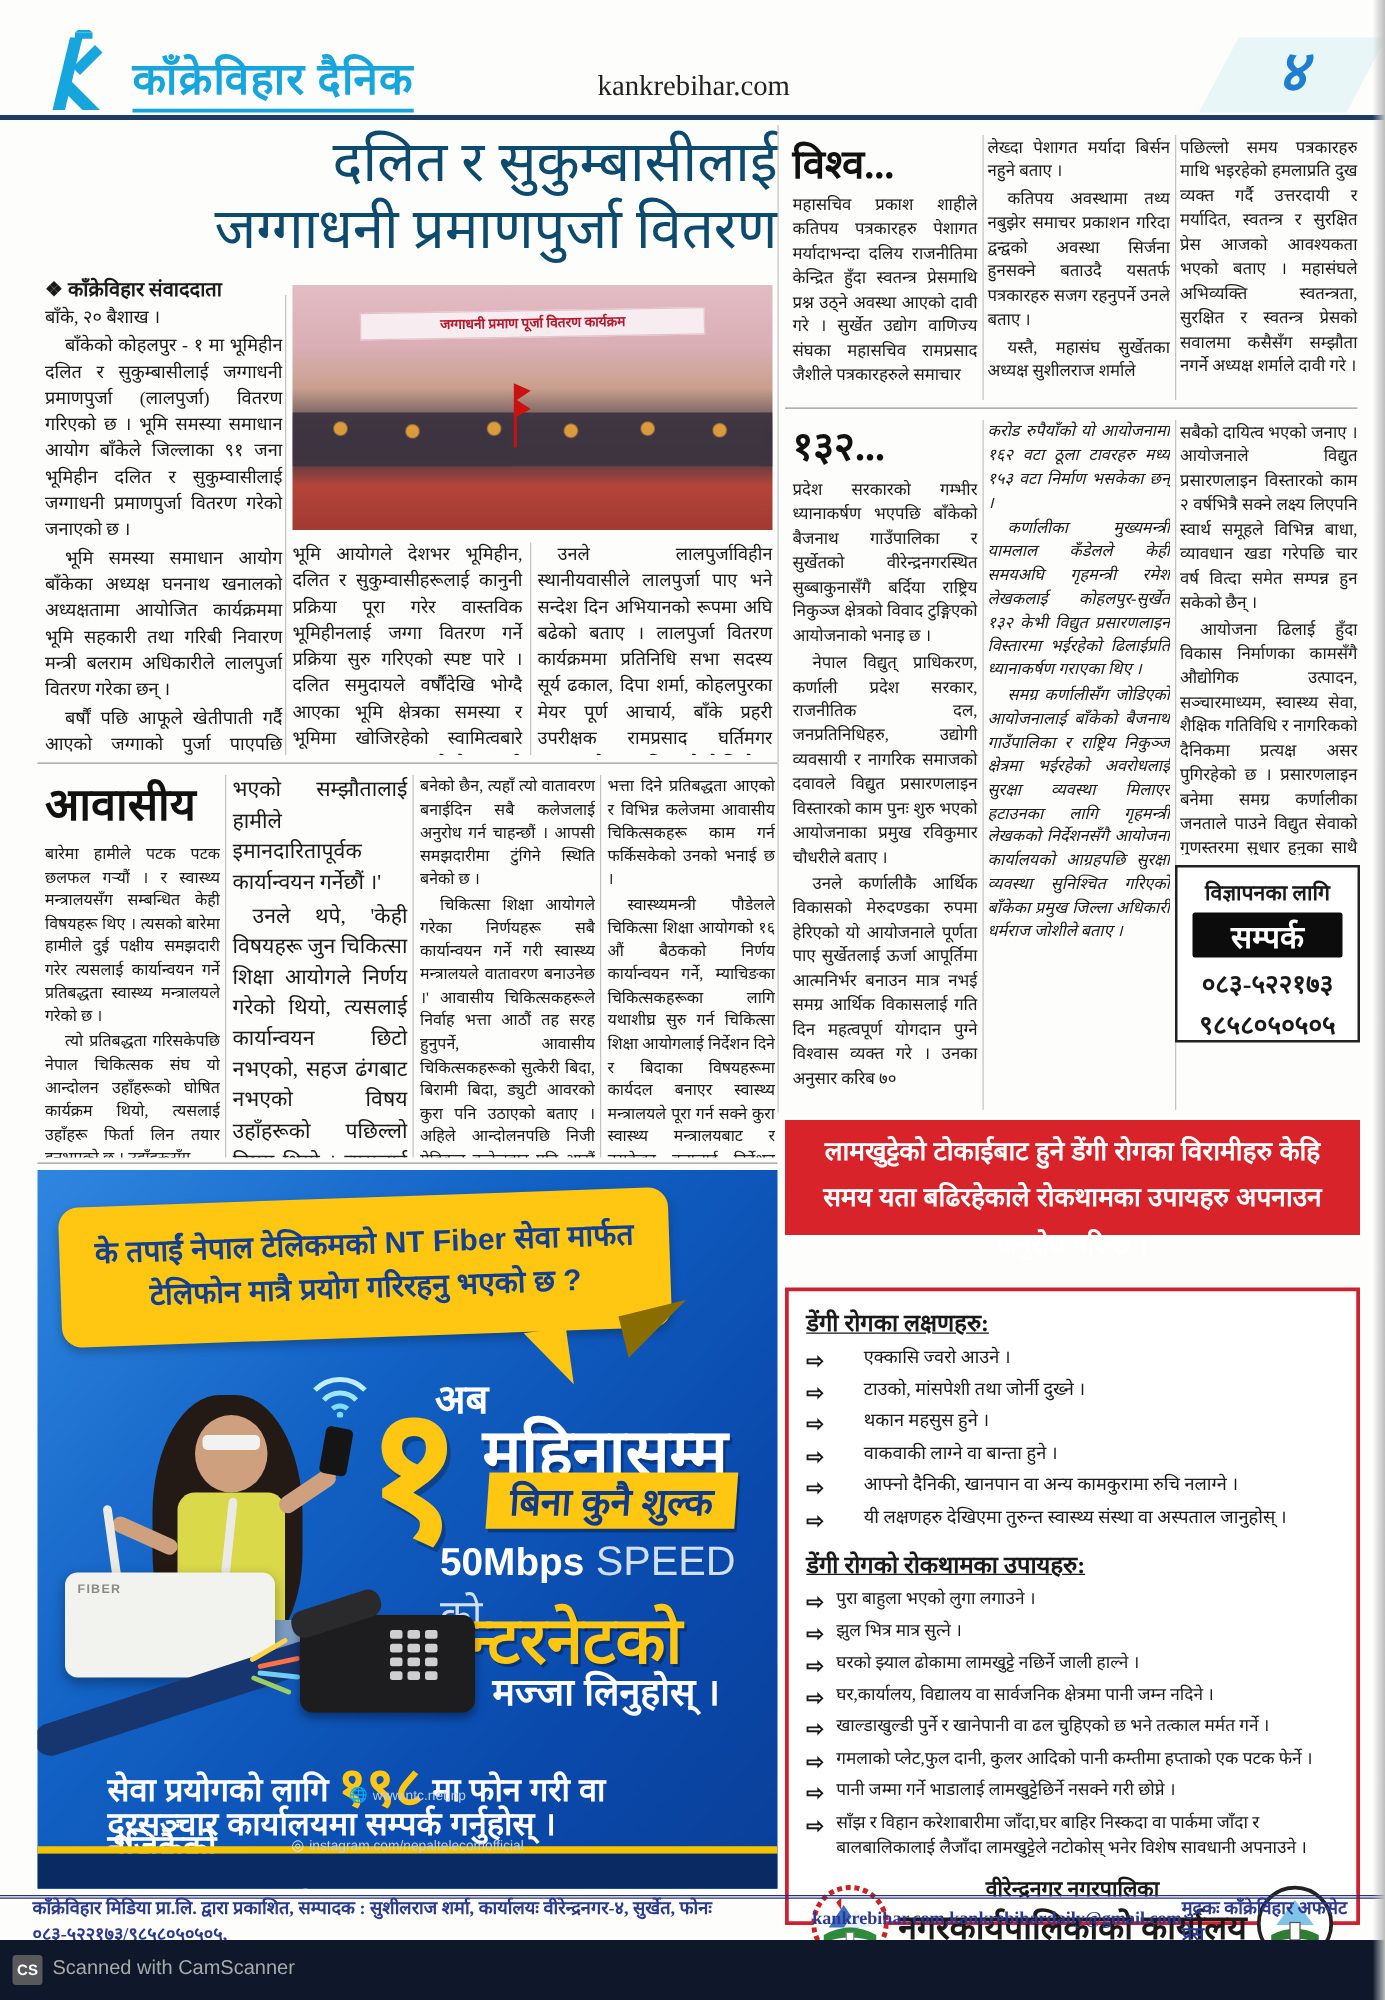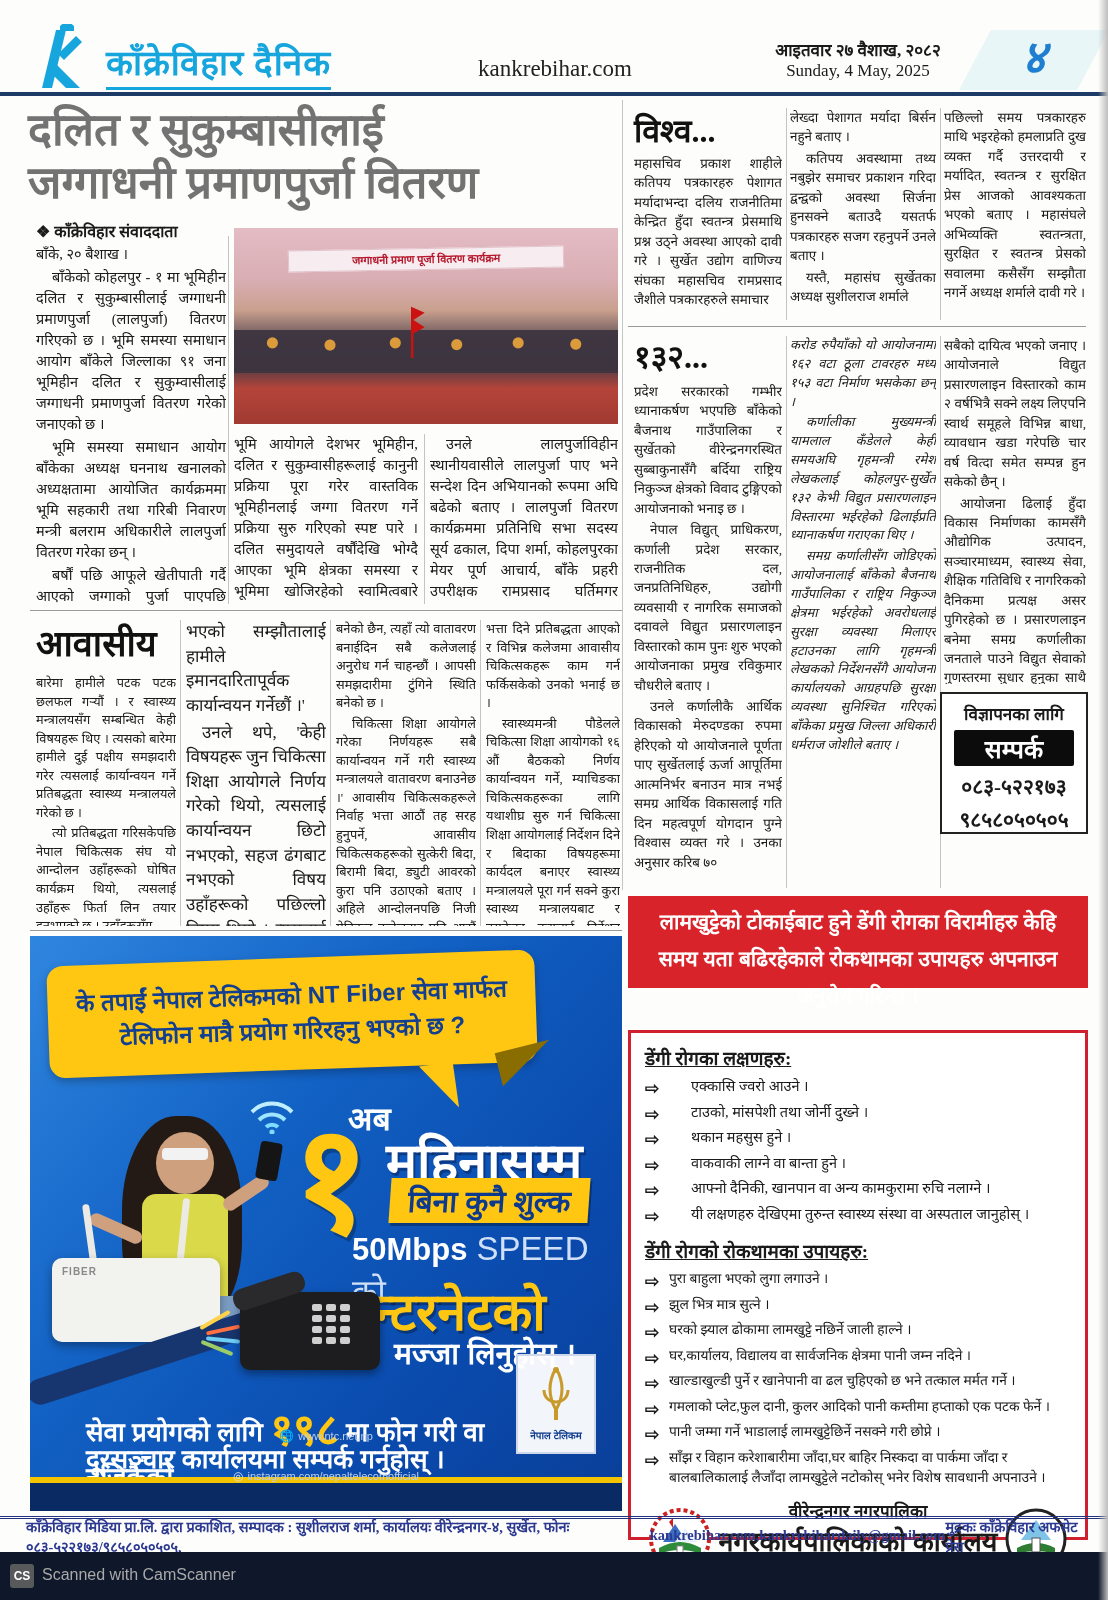--- a/index.html
+++ b/index.html
@@ -21,21 +21,21 @@
   .hdr-rule { background:#1c3b66; }
   .hdr-slash { background:#bfe8f4; transform:skewX(-28deg); }
 
   
   .col { position:absolute; text-align:justify; overflow:hidden; line-height:1.45; }
   .col p { text-indent:16px; margin-bottom:2px; }
   .col p.noindent { text-indent:0; }
   .vline { position:absolute; width:1px; background:#c4c4c4; }
   .hline { position:absolute; height:1px; background:#9a9a9a; }
 
-  .headline { text-align:left; font-weight:700; font-size:45px; line-height:1.18; color:#737373; }
+  .headline { text-align:right; font-weight:400; font-size:45px; line-height:1.18; color:#0c4a6e; }
   .byline { font-size:16px; font-weight:700; }
   .sec-title { position:absolute; font-size:32px; font-weight:800; color:#111; }
 
   
   .photo { background:linear-gradient(180deg,#e4bcc4 0%,#d9aeb4 26%,#c9a08e 42%,#5a4a52 58%,#4a3c46 70%,#b5443a 82%,#a03a32 100%); overflow:hidden; }
   .photo-banner { position:absolute; left:14%; top:10%; width:72%; background:#f7ecef;
     color:#b5182c; font-size:11px; font-weight:700; text-align:center; padding:3px 4px;
     transform:rotate(-1deg); line-height:1.3; border:1px solid #e3c4cc; }
   .photo-people { position:absolute; left:0; top:52%; width:100%; height:22%;
     background:
@@ -142,24 +142,20 @@
     <svg width="62" height="64" viewBox="0 0 62 64">
       <polygon points="6,64 20,6 30,6 16,64" fill="#16a5dc"></polygon>
       <polygon points="20,40 44,64 30,64 14,48" fill="#16a5dc"></polygon>
       <polygon points="22,30 40,12 46,18 28,36" fill="#16a5dc"></polygon>
       <rect x="24" y="2" width="14" height="5" fill="#16a5dc"></rect>
       <polygon points="31,-4 38,2 24,2" fill="#16a5dc"></polygon>
     </svg>
   </div>
   <div class="abs brand-text" style="left:106px; top:38px;">काँक्रेविहार दैनिक</div>
   <div class="abs site-url" style="left:420px; top:56px; width:270px; text-align:center;">kankrebihar.com</div>
-  <div class="abs" style="left:768px; top:38px; width:180px; text-align:center;">
-    <div class="date-np">आइतवार २७ वैशाख, २०८२</div>
-    <div class="date-en">Sunday, 4 May, 2025</div>
-  </div>
   <div class="abs hdr-slash" style="left:975px; top:30px; width:118px; height:60px; opacity:.35;"></div>
   <div class="abs page-num" style="left:1022px; top:24px;">४</div>
   <div class="abs hdr-rule" style="left:0; top:92px; width:1108px; height:4px;"></div>
 
   <div class="abs headline" style="left:28px; top:104px; width:594px;">
     <div>दलित र सुकुम्बासीलाई</div>
     <div>जग्गाधनी प्रमाणपुर्जा वितरण</div>
   </div>
 
   <div class="abs byline" style="left:36px; top:220px;">
@@ -275,29 +271,20 @@
           <i></i>
           <i></i>
       </div>
     </div>
 
     <div class="abs ad-call" style="left:56px; top:462px; width:420px;">
       <span>सेवा प्रयोगको लागि </span><span class="num">१९८</span><span> मा फोन गरी वा नजिकैको</span>
     </div>
     <div class="abs ad-call" style="left:56px; top:504px; width:420px;">दूरसञ्चार कार्यालयमा सम्पर्क गर्नुहोस् ।</div>
 
-    <div class="nt-logo-box" style="left:486px; top:418px; width:80px; height:100px;">
-      <svg width="44" height="62" viewBox="0 0 44 62">
-        <path d="M22 6 C14 20 14 34 22 48 C30 34 30 20 22 6" fill="none" stroke="#c79a2a" stroke-width="3"></path>
-        <circle cx="22" cy="8" r="3" fill="#c79a2a"></circle>
-        <path d="M10 28 C10 44 34 44 34 28" fill="none" stroke="#c79a2a" stroke-width="3"></path>
-        <rect x="20" y="46" width="4" height="12" fill="#c79a2a"></rect>
-      </svg>
-      <div class="nt-logo-label">नेपाल टेलिकम</div>
-    </div>
 
     <div class="ad-strip" style="top:541px;"></div>
     <div class="ad-social" style="top:547px;">
       <span><span class="ico">🌐</span><span>www.ntc.net.np</span></span>
       <span><span class="ico">◎</span><span>instagram.com/nepaltelecomofficial</span></span>
       <span><span class="ico">ⓕ</span><span>facebook.com/NepalTelecom.NT</span></span>
       <span><span class="ico">𝕏</span><span>/ntc_nt</span></span>
     </div>
   </div>
 

